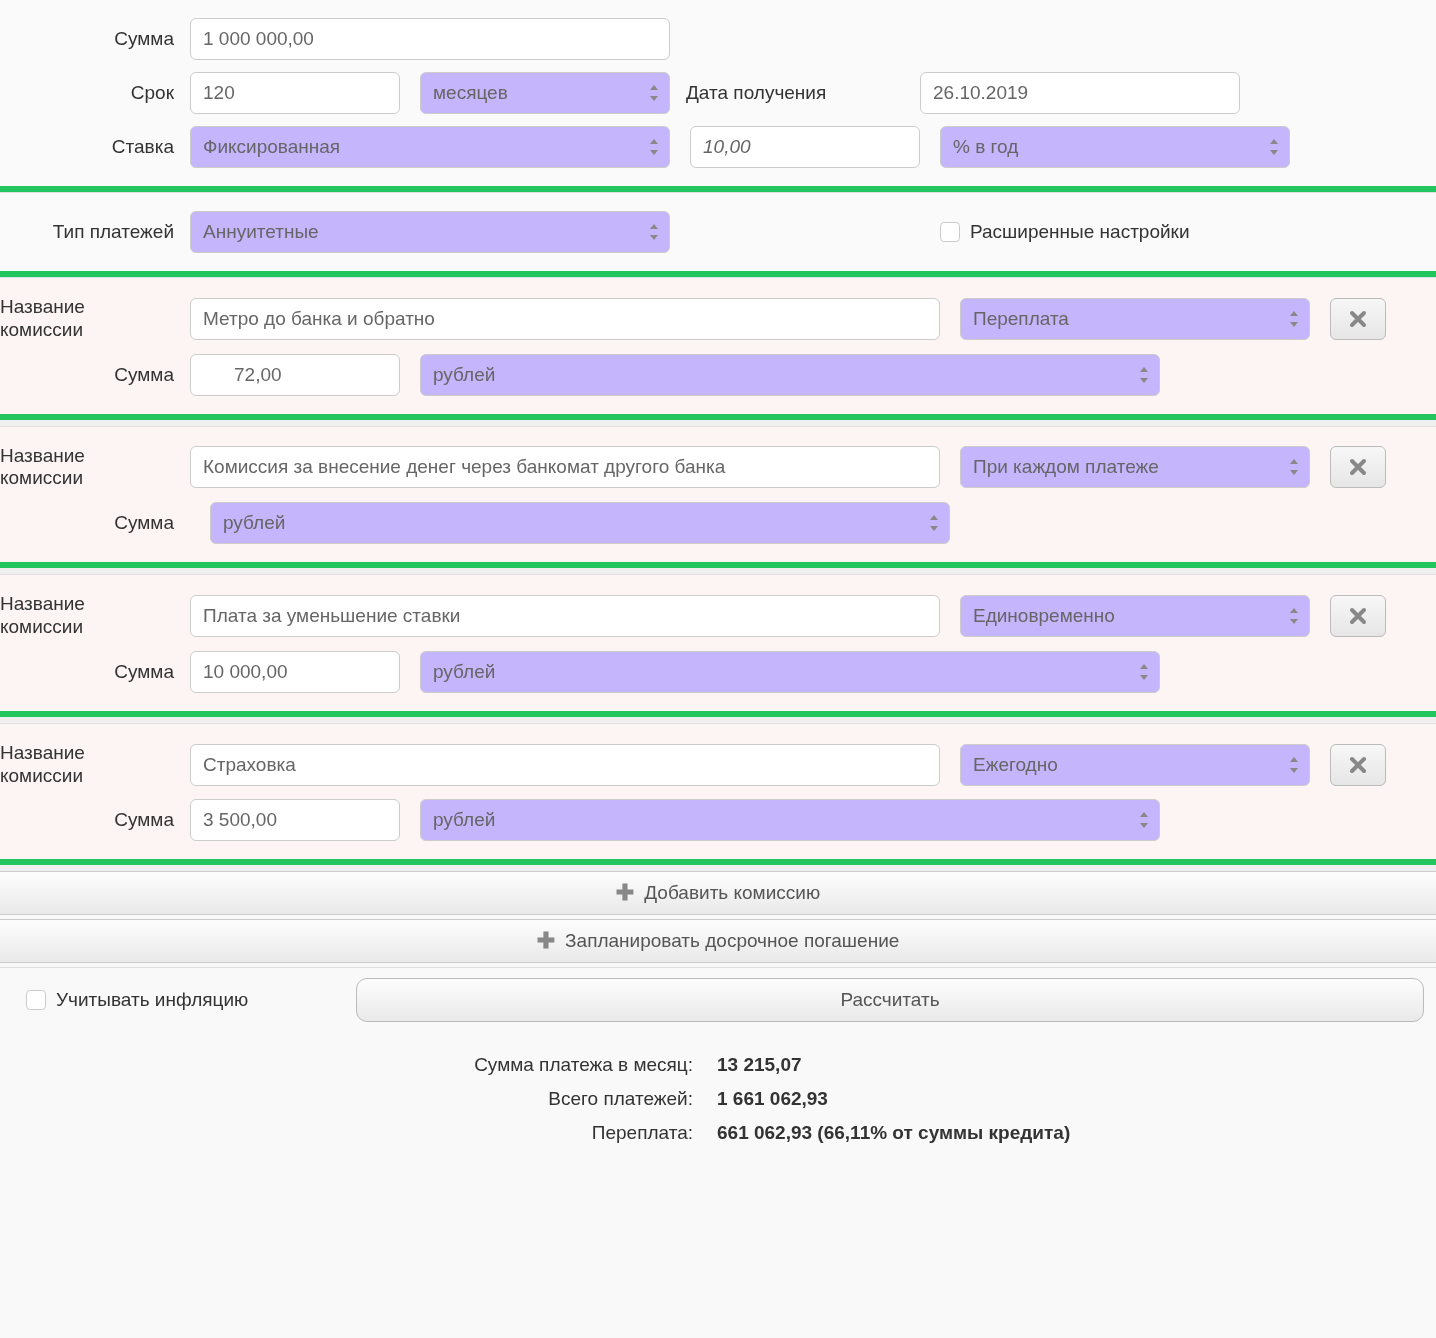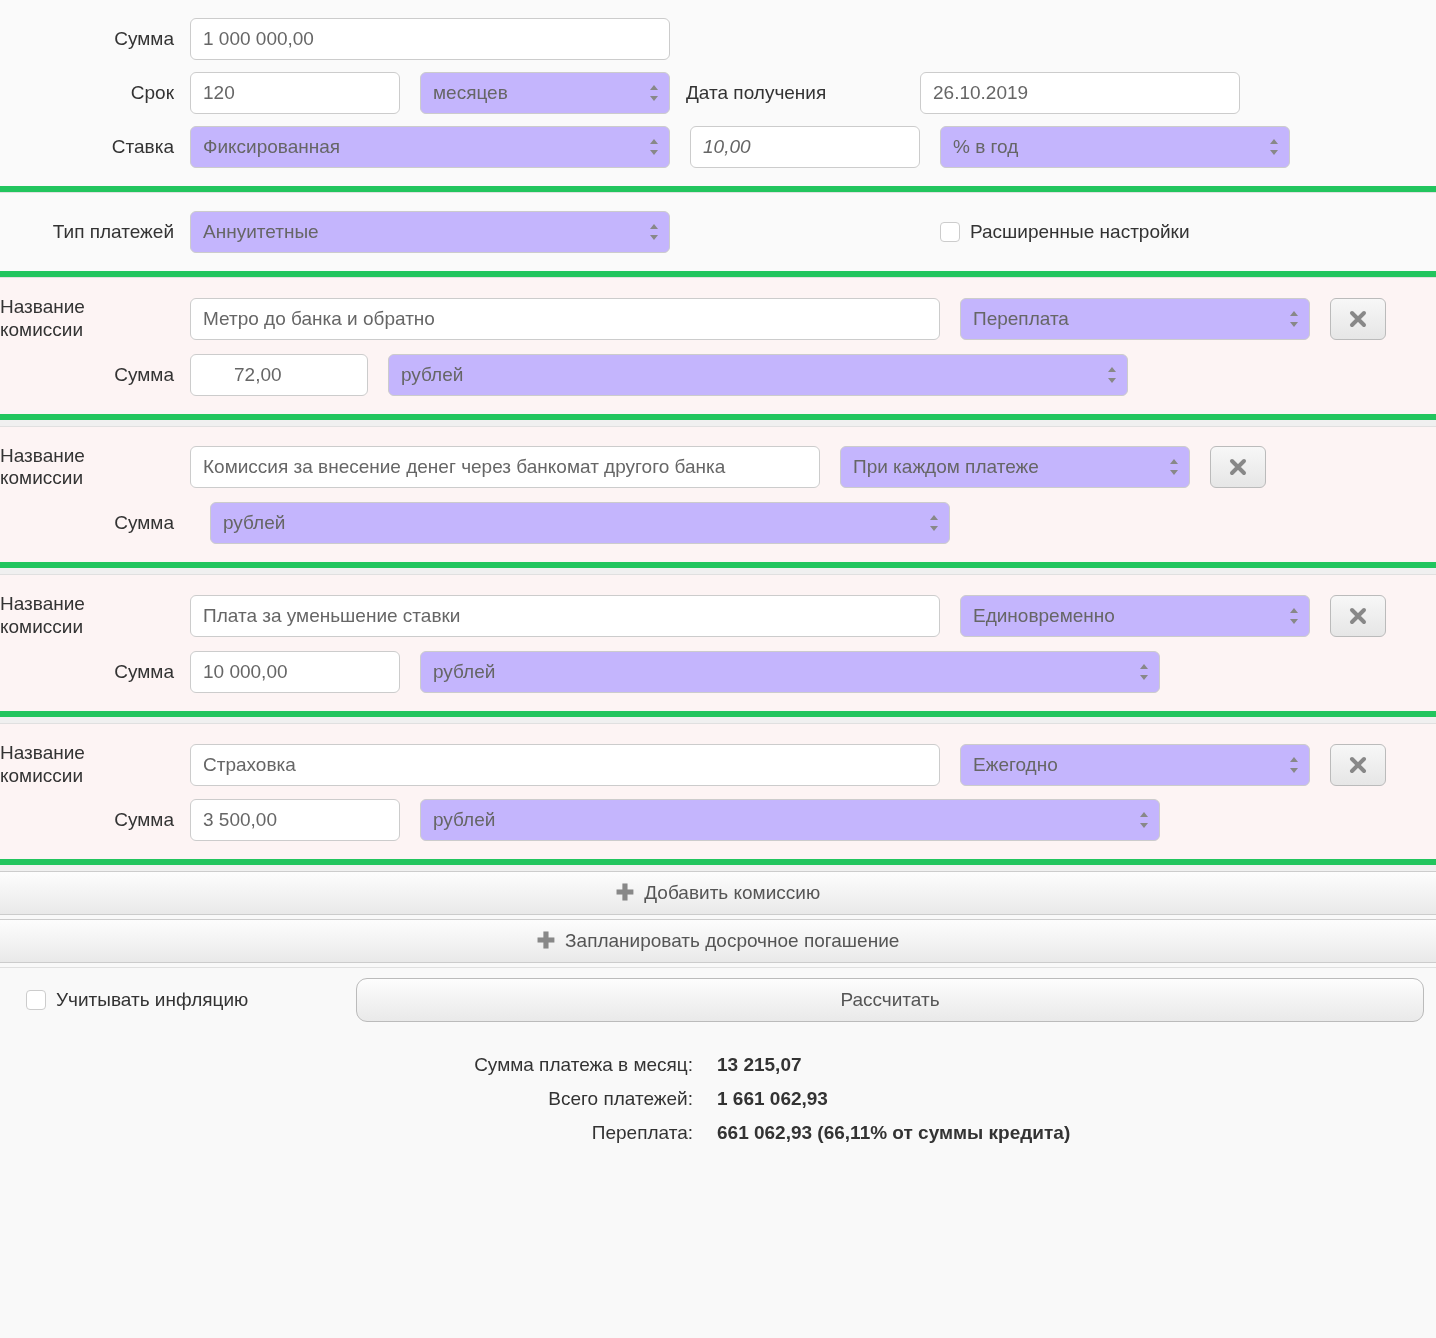--- a/index.html
+++ b/index.html
@@ -216,37 +216,37 @@
       </div>
       <div class="gap"></div>
       <div class="delbtn">
         <svg width="18" height="18">
             <path d="M3 3 L15 15 M15 3 L3 15" stroke="#888" stroke-width="4" stroke-linecap="round"></path>
           </svg>
       </div>
     </div>
     <div class="row">
       <div class="label">Сумма</div>
-      <input type="text" style="width: 178px; padding-left: 43px;" value="72,00">
+      <input type="text" style="width: 210px; padding-left: 43px;" value="72,00">
       <div class="gap"></div>
       <div class="select" style="width:740px">
         <span>рублей</span>
         <span class="caret">
             <svg width="10" height="16">
               <path d="M5 0 L9 5 L1 5 Z M5 16 L1 11 L9 11 Z" fill="#888"></path>
             </svg>
           </span>
       </div>
     </div>
     </div>
     <div class="divider"></div>
     <div class="section pink">
     <div class="row">
       <div class="label-2line">Название<br>комиссии</div>
-      <input type="text" style="width: 630px;" value="Комиссия за внесение денег через банкомат другого банка">
+      <input type="text" style="width: 750px;" value="Комиссия за внесение денег через банкомат другого банка">
       <div class="gap"></div>
       <div class="select" style="width:350px">
         <span>При каждом платеже</span>
         <span class="caret">
             <svg width="10" height="16">
               <path d="M5 0 L9 5 L1 5 Z M5 16 L1 11 L9 11 Z" fill="#888"></path>
             </svg>
           </span>
       </div>
       <div class="gap"></div>

